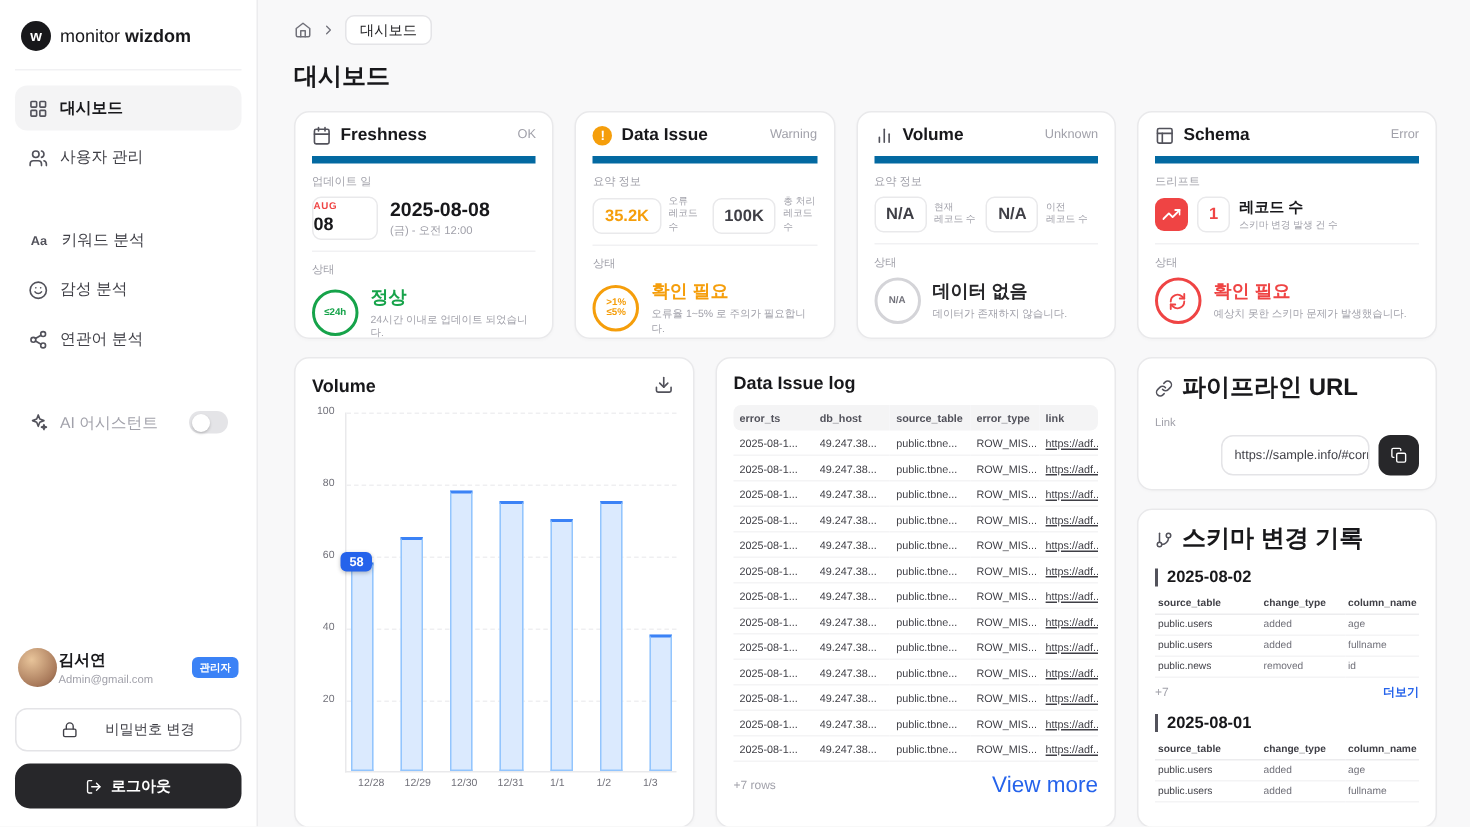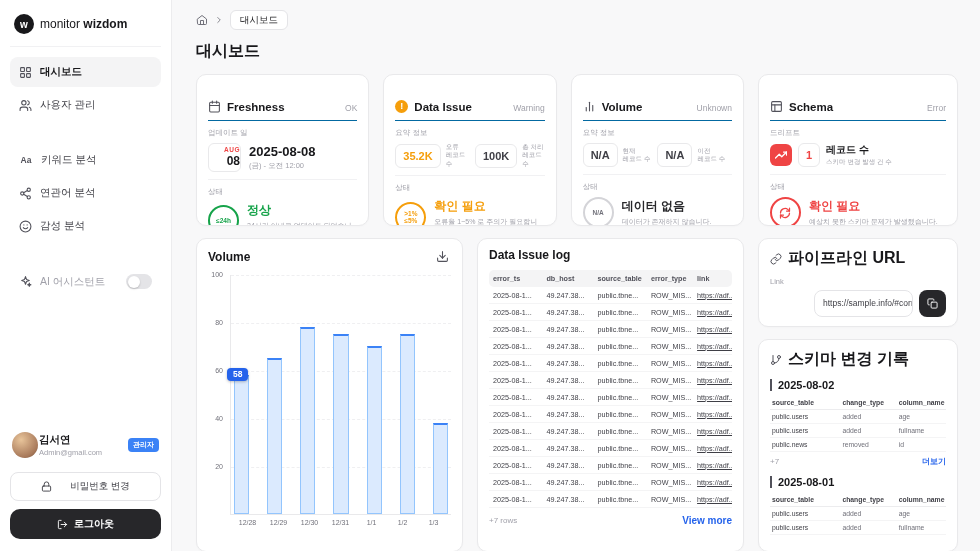--- a/index.html
+++ b/index.html
@@ -36,29 +36,29 @@
   .logout-btn { margin-top:8px; width:100%; display:flex; align-items:center; justify-content:center; gap:6px; border:none; background:#27272a; color:#fff; border-radius:10px; padding:8px 0; font-size:10px; font-weight:bold; cursor:pointer; font-family:inherit; }
 
   
   .main { flex:1; padding:10px 22px 0 24px; overflow:hidden; }
   .breadcrumb { display:flex; align-items:center; gap:6px; color:#71717a; }
   .crumb-badge { border:1px solid #e4e4e7; background:#fff; border-radius:6px; padding:2.5px 9px; font-size:9.5px; color:#18181b; }
   .page-title { font-size:16px; font-weight:bold; margin:11px 0 12px; }
 
   .grid-top { display:grid; grid-template-columns:1fr 1fr 1fr 200px; gap:14px; grid-auto-rows:152px; margin-bottom:12px; }
   .card { background:#fff; border:1px solid #e9e9eb; border-radius:10px; padding:9px 11px; overflow:hidden; box-shadow:0 1px 2px rgba(0,0,0,.02); }
-  .card-head { display:flex; align-items:flex-end; gap:6px; padding-bottom:7px; border-bottom:1px solid #0369a1;margin-top:16px; }
+  .card-head { display:flex; align-items:flex-start; gap:6px; padding-bottom:7px; border-bottom:5px solid #0369a1; }
   .card-title { font-size:11.5px; font-weight:bold; }
   .card-status { margin-left:auto; font-size:8.5px; color:#a1a1aa; }
   .sec-label { font-size:7.5px; color:#a1a1aa; margin:7px 0 5px; }
   .warn-dot { width:13px; height:13px; border-radius:50%; background:#f59e0b; color:#fff; font-size:9px; font-weight:bold; display:flex; align-items:center; justify-content:center; line-height:1; }
   .divider { border-bottom:1px solid #f1f1f3; margin-top:7px; }
 
   .date-row { display:flex; align-items:center; gap:8px; }
-  .cal-badge { width:33px; border:1px solid #e9e9eb; border-radius:6px; text-align:right; padding:2px 0 3px; }
+  .cal-badge { width:44px; border:1px solid #e9e9eb; border-radius:6px; text-align:left; padding:2px 0 3px; }
   .cal-m { font-size:6.5px; font-weight:bold; color:#ef4444; letter-spacing:.5px; }
   .cal-d { font-size:12px; font-weight:bold; margin-top:1px; }
   .date-main { font-size:13px; font-weight:bold; }
   .date-sub { font-size:7.5px; color:#a1a1aa; margin-top:2px; }
 
   .status-row { display:flex; align-items:center; gap:8px; }
   .status-circle { width:31px; height:31px; border-radius:50%; border:2px solid; display:flex; flex-direction:column; align-items:center; justify-content:center; font-size:6.5px; font-weight:bold; line-height:1.15; flex:none; }
   .status-circle.green { border-color:#16a34a; color:#16a34a; }
   .status-circle.orange { border-color:#f59e0b; color:#f59e0b; }
   .status-circle.gray { border-color:#d4d4d8; color:#71717a; }
@@ -95,21 +95,21 @@
 
   .log-title { font-size:12px; font-weight:bold; margin-bottom:8px; }
   table.log { width:100%; border-collapse:collapse; font-size:7.2px; table-layout:fixed; }
   table.log th { background:#f4f4f5; color:#52525b; font-weight:bold; text-align:left; padding:4px 4px; }
   table.log th:first-child { border-radius:5px 0 0 5px; }
   table.log th:last-child { border-radius:0 5px 5px 0; }
   table.log td { padding:3.5px 4px; border-bottom:1px solid #f4f4f5; color:#3f3f46; overflow:hidden; white-space:nowrap; }
   td.linkcell { color:#3b82f6; text-decoration:underline; cursor:pointer; }
   .log-foot { display:flex; align-items:center; margin-top:7px; }
   .rows-count { font-size:8px; color:#a1a1aa; }
-  .view-more { margin-left:auto; font-size:10px; color:#2563eb; font-weight:bold; cursor:pointer; }
+  .view-more { margin-left:auto; font-size:15px; color:#2563eb; font-weight:normal; cursor:pointer; }
 
   .right-col { display:flex; flex-direction:column; gap:12px; min-height:0; }
   .mini-title-row { display:flex; align-items:center; gap:6px; }
   .mini-title { font-size:16px; font-weight:bold; }
   .link-label { font-size:7.5px; color:#a1a1aa; margin:8px 0 4px; }
   .url-row { display:flex; gap:6px;margin-left:44px; }
   .url-input { flex:1; border:1px solid #e4e4e7; border-radius:8px; padding:7px 8px; font-size:8.5px; color:#3f3f46; background:#fff; overflow:hidden; white-space:nowrap; }
   .copy-btn { width:27px; height:27px; flex:none; background:#27272a; border:none; border-radius:8px; display:flex; align-items:center; justify-content:center; color:#fff; cursor:pointer; }
 
   .schema-card { flex:1; overflow:hidden; }
@@ -152,39 +152,39 @@
       </span>
       <span>사용자 관리</span>
     </div>
     <div class="nav-item nav-gap">
       <span class="icon-text">Aa</span>
       <span>키워드 분석</span>
     </div>
     <div class="nav-item">
       <span class="nicon">
         <svg class="ic" width="13" height="13" viewBox="0 0 24 24" fill="none" stroke="currentColor" stroke-width="2" stroke-linecap="round" stroke-linejoin="round">
+            <circle cx="12" cy="12" r="10"></circle>
+            <path d="M8 14s1.5 2 4 2 4-2 4-2"></path>
+            <line x1="9" y1="9" x2="9.01" y2="9"></line>
+            <line x1="15" y1="9" x2="15.01" y2="9"></line>
+          </svg>
+      </span>
+      <span>감성 분석</span>
+    </div>
+    <div class="nav-item">
+      <span class="nicon">
+        <svg class="ic" width="13" height="13" viewBox="0 0 24 24" fill="none" stroke="currentColor" stroke-width="2" stroke-linecap="round" stroke-linejoin="round">
             <circle cx="18" cy="5" r="3"></circle>
             <circle cx="6" cy="12" r="3"></circle>
             <circle cx="18" cy="19" r="3"></circle>
             <line x1="8.6" y1="10.5" x2="15.4" y2="6.5"></line>
             <line x1="8.6" y1="13.5" x2="15.4" y2="17.5"></line>
           </svg>
       </span>
       <span>연관어 분석</span>
-    </div>
-    <div class="nav-item">
-      <span class="nicon">
-        <svg class="ic" width="13" height="13" viewBox="0 0 24 24" fill="none" stroke="currentColor" stroke-width="2" stroke-linecap="round" stroke-linejoin="round">
-            <circle cx="12" cy="12" r="10"></circle>
-            <path d="M8 14s1.5 2 4 2 4-2 4-2"></path>
-            <line x1="9" y1="9" x2="9.01" y2="9"></line>
-            <line x1="15" y1="9" x2="15.01" y2="9"></line>
-          </svg>
-      </span>
-      <span>감성 분석</span>
     </div>
     <div class="nav-item muted nav-gap">
       <span class="nicon">
         <svg class="ic" width="13" height="13" viewBox="0 0 24 24" fill="none" stroke="currentColor" stroke-width="2" stroke-linecap="round" stroke-linejoin="round">
             <path d="M12 3l1.9 5.1L19 10l-5.1 1.9L12 17l-1.9-5.1L5 10l5.1-1.9z"></path>
             <path d="M19 15l.8 2.2L22 18l-2.2.8L19 21l-.8-2.2L16 18l2.2-.8z"></path>
           </svg>
       </span>
       <span>AI 어시스턴트</span>
       <span class="toggle">

